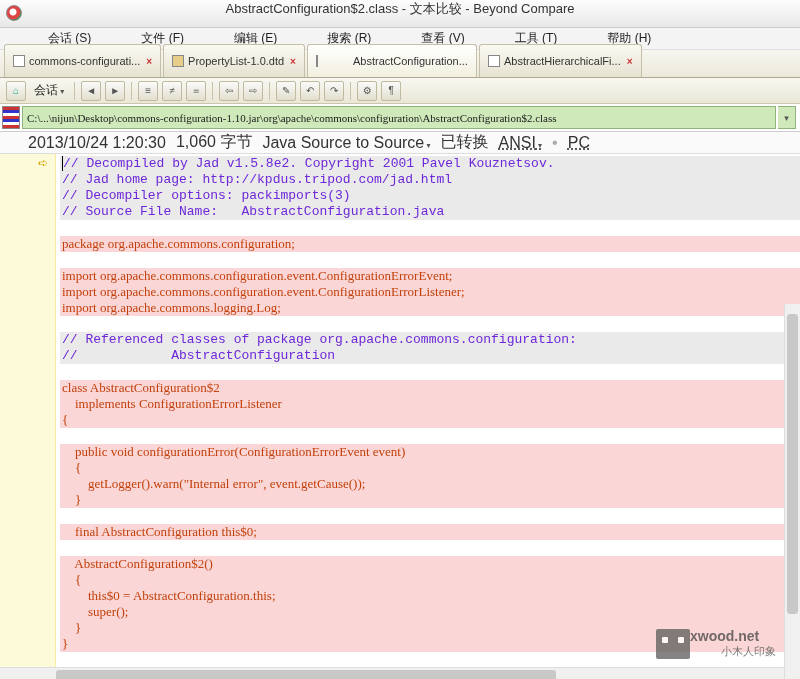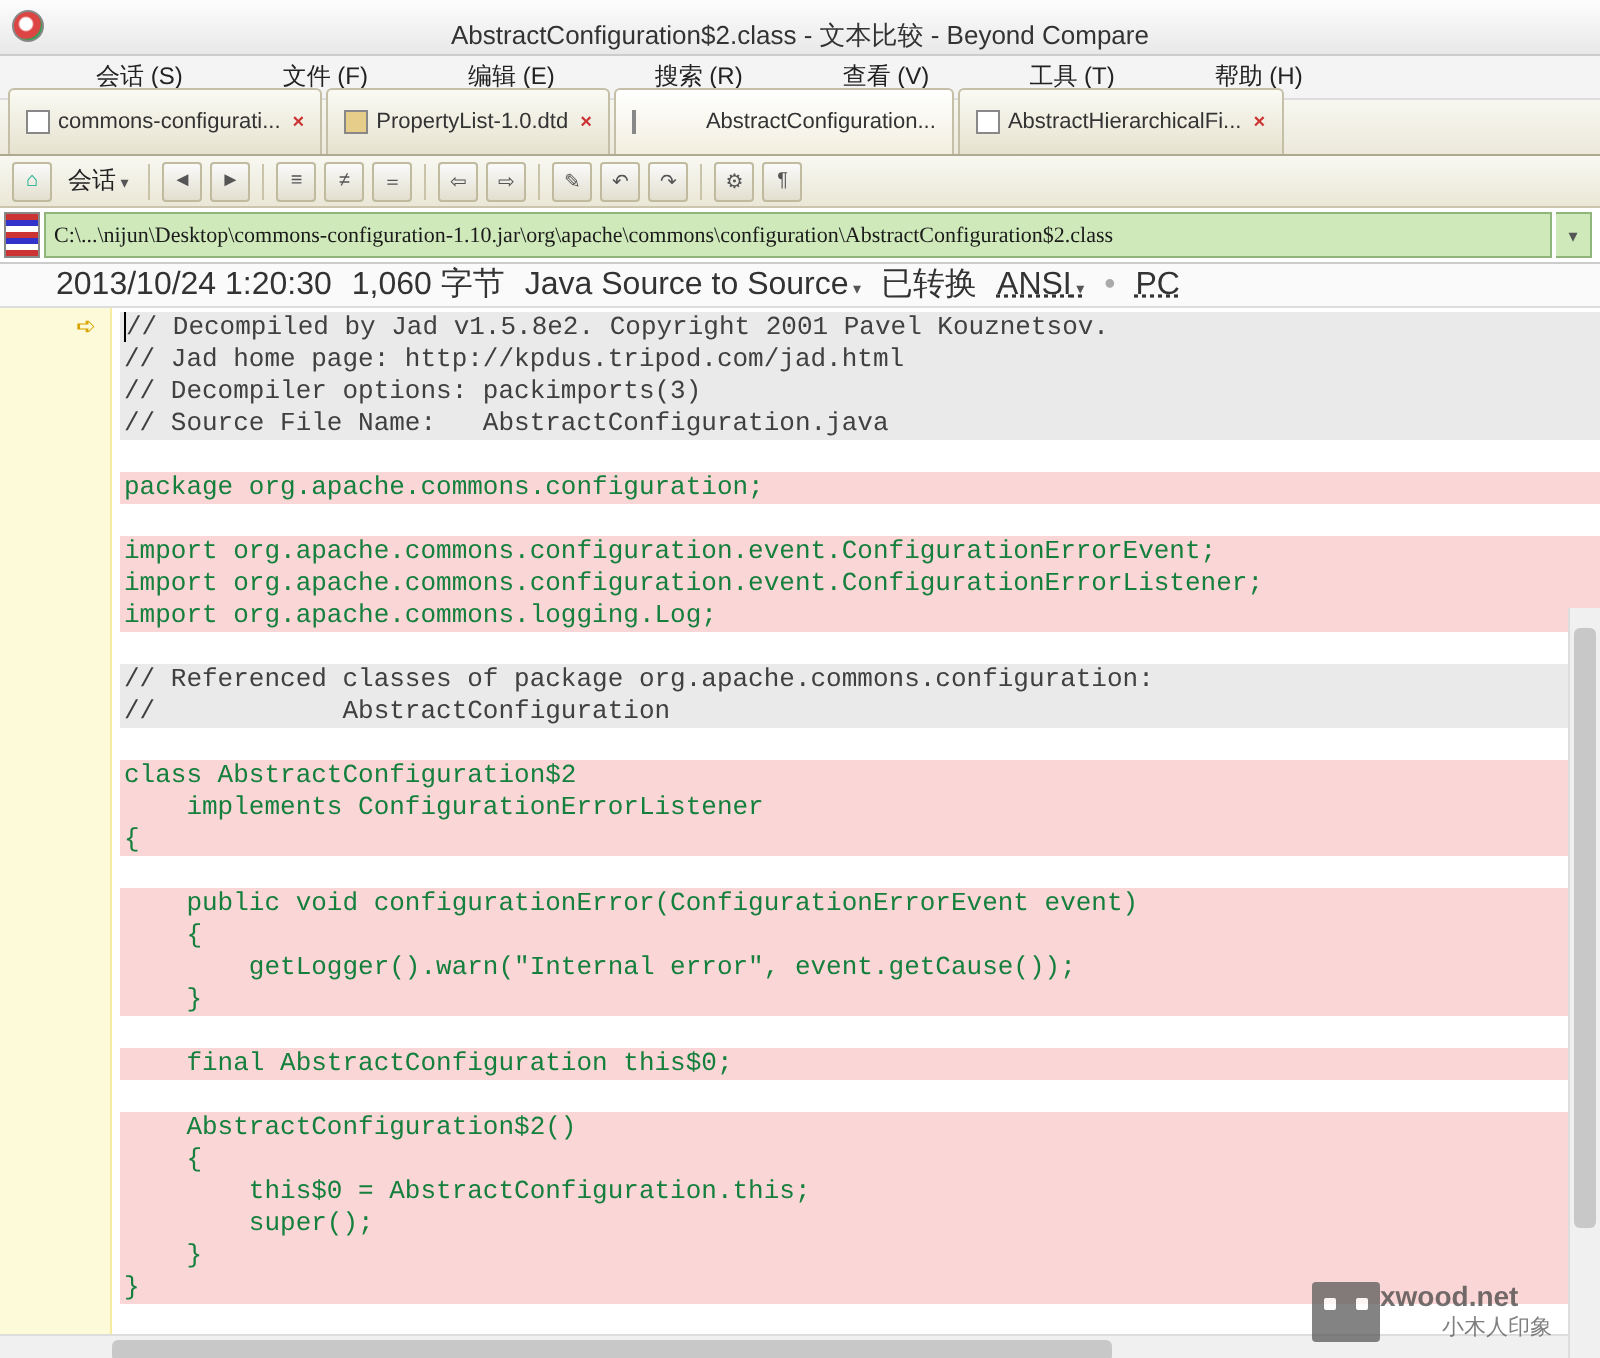--- a/index.html
+++ b/index.html
@@ -1,18 +1,18 @@
 <!DOCTYPE html>
 <html><head>
 <meta charset="utf-8">
 <style>
 * { box-sizing: border-box; margin: 0; padding: 0; }
 body { font-family: "Segoe UI", Tahoma, sans-serif; font-size: 12px; background: #fff; width: 800px; height: 679px; overflow: hidden; position: relative; }
 
-.titlebar { height: 28px; background: linear-gradient(#fdfdfd,#e8e8e8); display: flex; align-items: flex-end; justify-content: center; border-bottom: 1px solid #ccc; position: relative; }
+.titlebar { height: 28px; background: linear-gradient(#fdfdfd,#e8e8e8); display: flex; align-items: flex-start; justify-content: center; border-bottom: 1px solid #ccc; position: relative; }
 .titlebar .appicon { position: absolute; left: 6px; top: 5px; width: 16px; height: 16px; border-radius: 50%; background: radial-gradient(circle at 6px 6px, #fff 0 3px, #d44 4px 7px, #2a5 8px); border: 1px solid #888; }
 .titlebar .ttext { color: #333; font-size: 13px; }
 
 .menubar { height: 22px; background: #f4f4f4; display: flex; align-items: center; padding: 0 8px; gap: 10px; border-bottom: 1px solid #ddd; font-size: 12px; color: #222; }
 .menubar span { cursor: default; margin-left: 40px; }
 
 .tabbar { height: 28px; background: linear-gradient(#f7f7f0,#ece9db); display: flex; align-items: flex-end; padding: 0 4px; gap: 2px; border-bottom: 1px solid #b0a890; }
 .tab { height: 24px; padding: 16px 8px; display: flex; align-items: center; gap: 4px; background: linear-gradient(#fafaf3,#e6e2d0); border: 1px solid #c5bfa8; border-bottom: none; border-radius: 3px 3px 0 0; font-size: 11px; color: #333; max-width: 170px; overflow: hidden; white-space: nowrap; position: relative; }
 .tab.active { background: linear-gradient(#fff,#f2efdf); gap: 35px; }
 .tab .x { color: #c33; font-weight: bold; margin-left: 2px; font-size: 10px; }
@@ -37,31 +37,31 @@
 .statrow .sep2 { color: #aaa; }
 .statrow .und { text-decoration: underline dotted; }
 
 .editor-wrap { display: flex; height: calc(679px - 28px - 22px - 28px - 26px - 24px - 22px); position: relative; }
 .gutter { width: 56px; background: #fcfad9; border-right: 1px solid #f6eca0; position: relative; }
 .gutter .arrow { position: absolute; left: 38px; top: 2px; color: #d9a400; font-size: 12px; }
 .code { flex: 1; font-family: "Courier New", monospace; font-size: 13px; line-height: 16px; padding: 2px 0 0 4px; white-space: pre; overflow: hidden; }
 .ln { height: 16px; padding-left: 2px; }
 .bg-gr { background: #eaeaea; }
 .bg-pk { background: #fbd6d6; }
-.c-cm { color: #404040; }
-.c-kw { color: #15803d; }
+.c-cm { color: #6d28d9; }
+.c-kw { color: #c2410c; font-family: Liberation Serif, serif; }
 .c-pl { color: #222; }
 .cursor { border-left: 1px solid #000; }
 
 .scrollbar-v { position: absolute; right: 0; top: 150px; bottom: 0; width: 16px; background: #f0f0f0; border-left: 1px solid #ddd; }
 .scrollbar-v .thumb { position: absolute; left: 2px; right: 2px; top: 10px; height: 300px; background: #c8c8c8; border-radius: 3px; }
 .scrollbar-h { position: absolute; left: 0; right: 16px; bottom: 0; height: 16px; background: #f0f0f0; border-top: 1px solid #ddd; }
 .scrollbar-h .thumb { position: absolute; top: 2px; bottom: 2px; left: 56px; width: 500px; background: #c8c8c8; border-radius: 3px; }
 
-.watermark { position: absolute; right: 24px; bottom: 12px; display: flex; align-items: center; gap: 0; opacity: 0.75; pointer-events: none; }
+.watermark { position: absolute; right: 24px; bottom: 24px; display: flex; align-items: center; gap: 0; opacity: 0.75; pointer-events: none; }
 .wm-robot { width: 34px; height: 30px; background: #5a5a5a; border-radius: 2px; position: relative; }
 .wm-robot::before { content: ""; position: absolute; left: 6px; top: 8px; width: 6px; height: 6px; background: #fff; border-radius: 1px; box-shadow: 16px 0 0 #fff; }
 .wm-text { font-size: 14px; color: #444; font-weight: bold; }
 .wm-cn { font-size: 11px; color: #555; margin-left: 31px; }
 </style>
 </head>
 <body>
 
 <div class="titlebar">
   <span class="appicon"></span>

